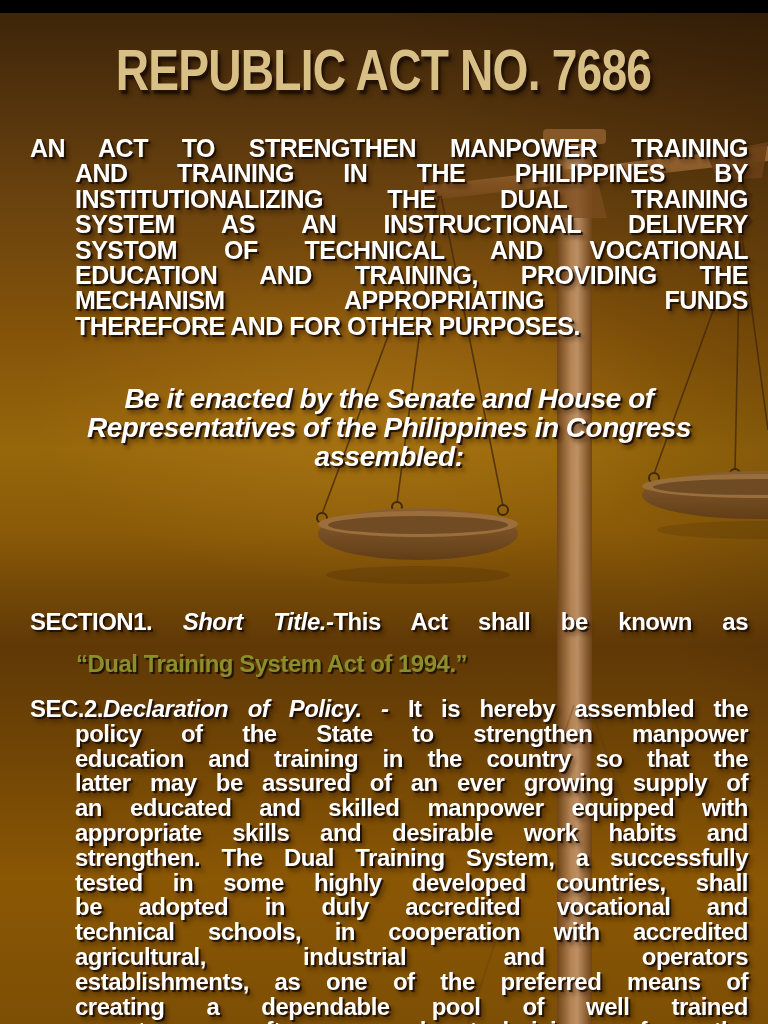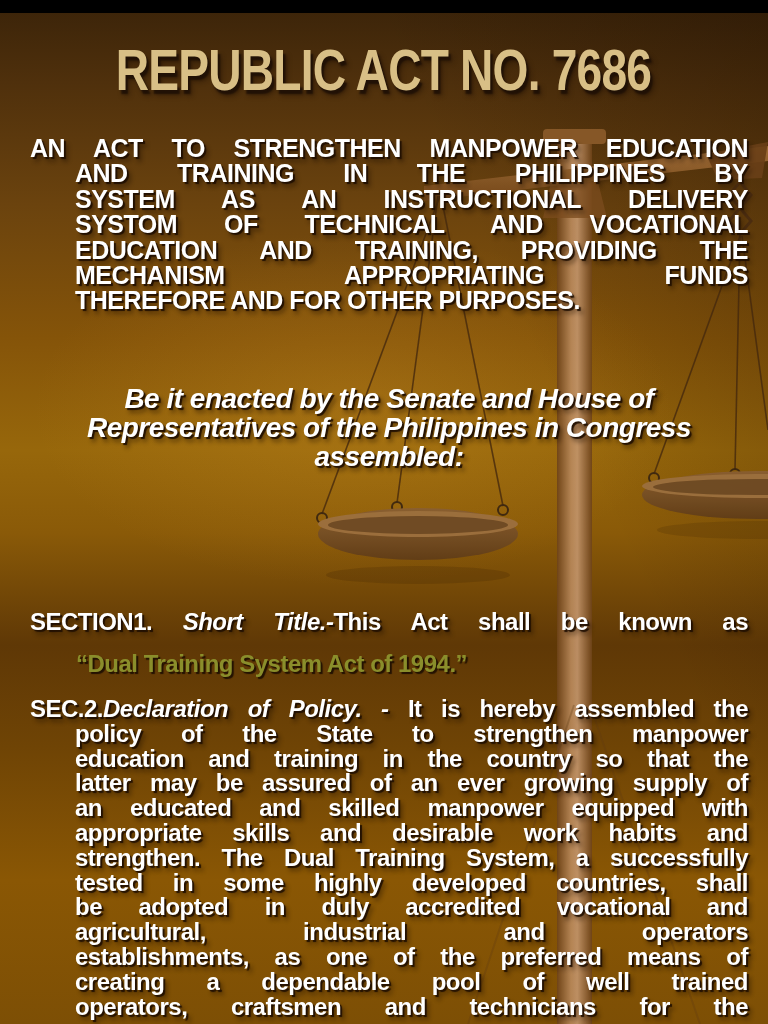--- a/index.html
+++ b/index.html
@@ -109,22 +109,23 @@
     </g>
   </svg>
 
   <div class="topbar"></div>
 
   <div class="page-title">
     <span class="squeeze">REPUBLIC ACT NO. 7686</span>
   </div>
 
   <div class="block act-long-title wtext">
-      <div>AN ACT TO STRENGTHEN MANPOWER EDUCATION</div>
+      <div>AN ACT TO STRENGTHEN MANPOWER TRAINING</div>
       <div>AND TRAINING IN THE PHILIPPINES BY</div>
+      <div>INSTITUTIONALIZING THE DUAL TRAINING</div>
       <div>SYSTEM AS AN INSTRUCTIONAL DELIVERY</div>
       <div>SYSTOM OF TECHNICAL AND VOCATIONAL</div>
       <div>EDUCATION AND TRAINING, PROVIDING THE</div>
       <div>MECHANISM APPROPRIATING FUNDS</div>
       <div>THEREFORE AND FOR OTHER PURPOSES.</div>
     </div>
 
   <div class="block enacting-clause wtext">
       <div>Be it enacted by the Senate and House of</div>
       <div>Representatives of the Philippines in Congress</div>
@@ -144,20 +145,21 @@
     </div>
     <div class="rest wtext">
         <div>policy of the State to strengthen manpower</div>
         <div>education and training in the country so that the</div>
         <div>latter may be assured of an ever growing supply of</div>
         <div>an educated and skilled manpower equipped with</div>
         <div>appropriate skills and desirable work habits and</div>
         <div>strengthen. The Dual Training System, a successfully</div>
         <div>tested in some highly developed countries, shall</div>
         <div>be adopted in duly accredited vocational and</div>
+        <div>technical schools, in cooperation with accredited</div>
         <div>agricultural, industrial and operators</div>
         <div>establishments, as one of the preferred means of</div>
         <div>creating a dependable pool of well trained</div>
         <div>operators, craftsmen and technicians for the</div>
       </div>
   </div>
 
 </div>
 
 </body></html>

